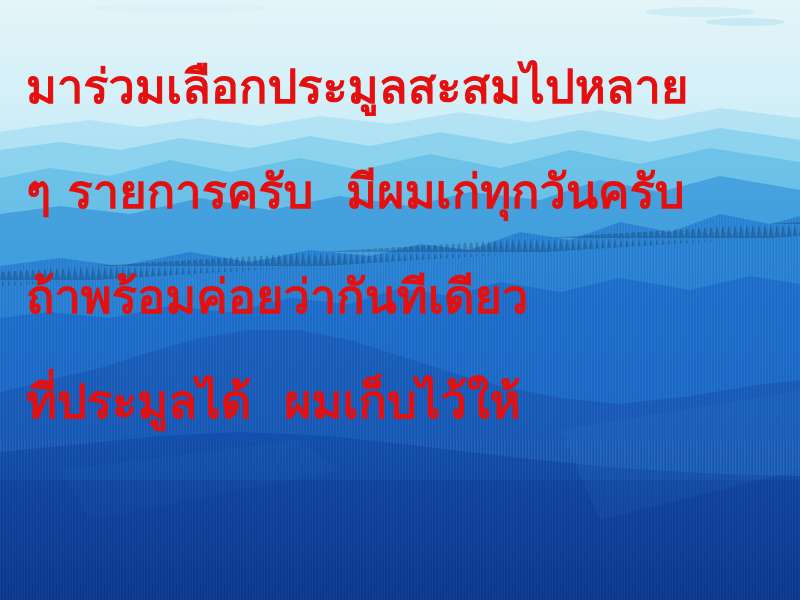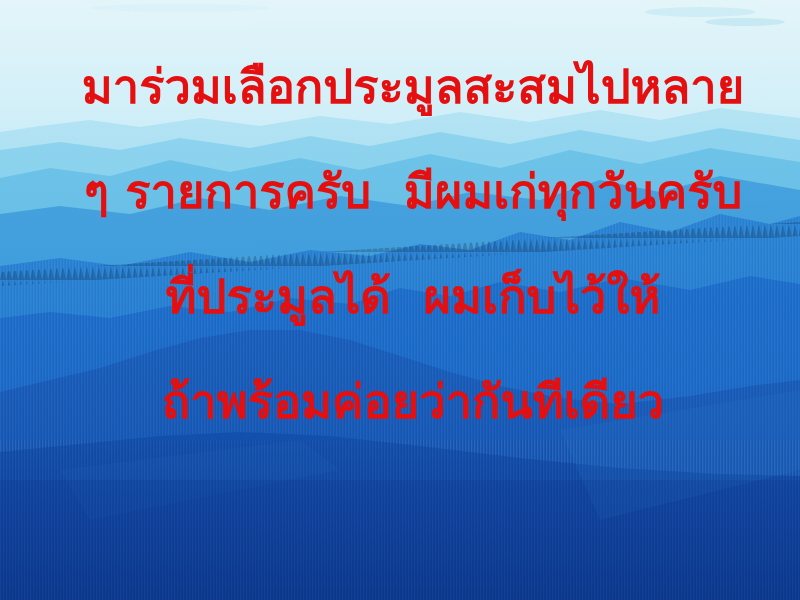--- a/index.html
+++ b/index.html
@@ -37,21 +37,20 @@
   .caption-line {
     display: block;
     color: #e60f0f;
     font-family: "DejaVu Sans", sans-serif;
     font-weight: 700;
     font-size: 47px;
     line-height: 105px;
     letter-spacing: 0px;
     white-space: pre;
     text-rendering: optimizeLegibility;
-    text-align: center;
   }
 </style>
 </head>
 <body>
 
 <div id="stage">
 
   <div id="scene">
     <svg viewBox="0 0 800 600" preserveAspectRatio="none" aria-hidden="true">
       <defs>
@@ -157,17 +156,17 @@
       <path d="M560,430 L800,390 L800,470 L600,520 Z" fill="#2a7ad0" opacity="0.16"></path>
       <path d="M60,470 L300,440 L340,470 L90,520 Z" fill="#2a7ad0" opacity="0.10"></path>
 
       <rect x="0" y="480" width="800" height="120" fill="#0a3184" opacity="0.18"></rect>
     </svg>
   </div>
 
   <div id="text-overlay">
     <span class="caption-line">มาร่วมเลือกประมูลสะสมไปหลาย</span>
     <span class="caption-line">ๆ รายการครับ  มีผมเก่ทุกวันครับ</span>
+    <span class="caption-line">ถ้าพร้อมค่อยว่ากันทีเดียว</span>
     <span class="caption-line">ที่ประมูลได้  ผมเก็บไว้ให้</span>
-    <span class="caption-line">ถ้าพร้อมค่อยว่ากันทีเดียว</span>
   </div>
 
 </div>
 
 </body></html>

